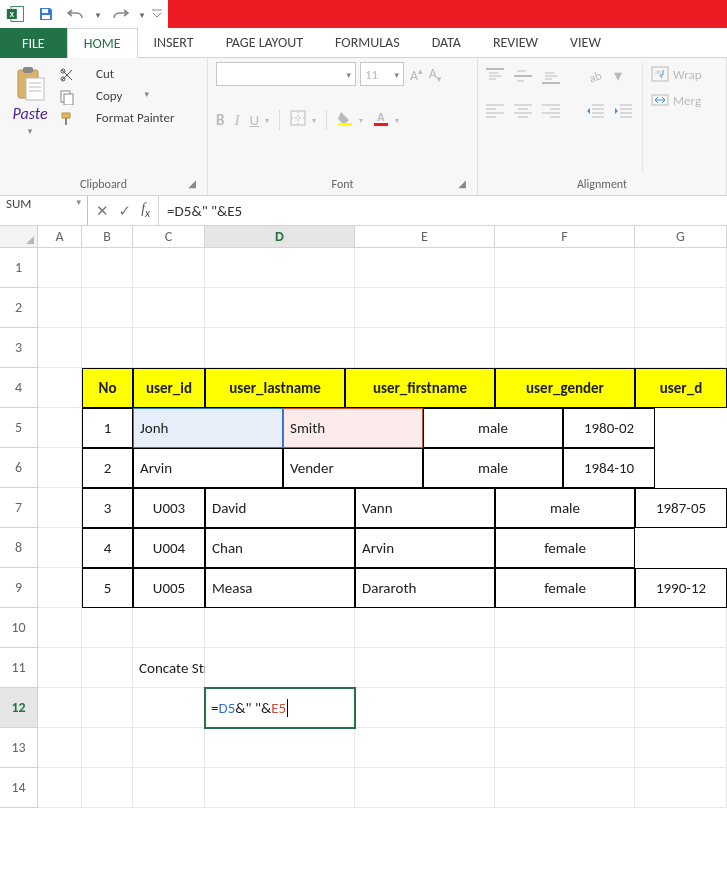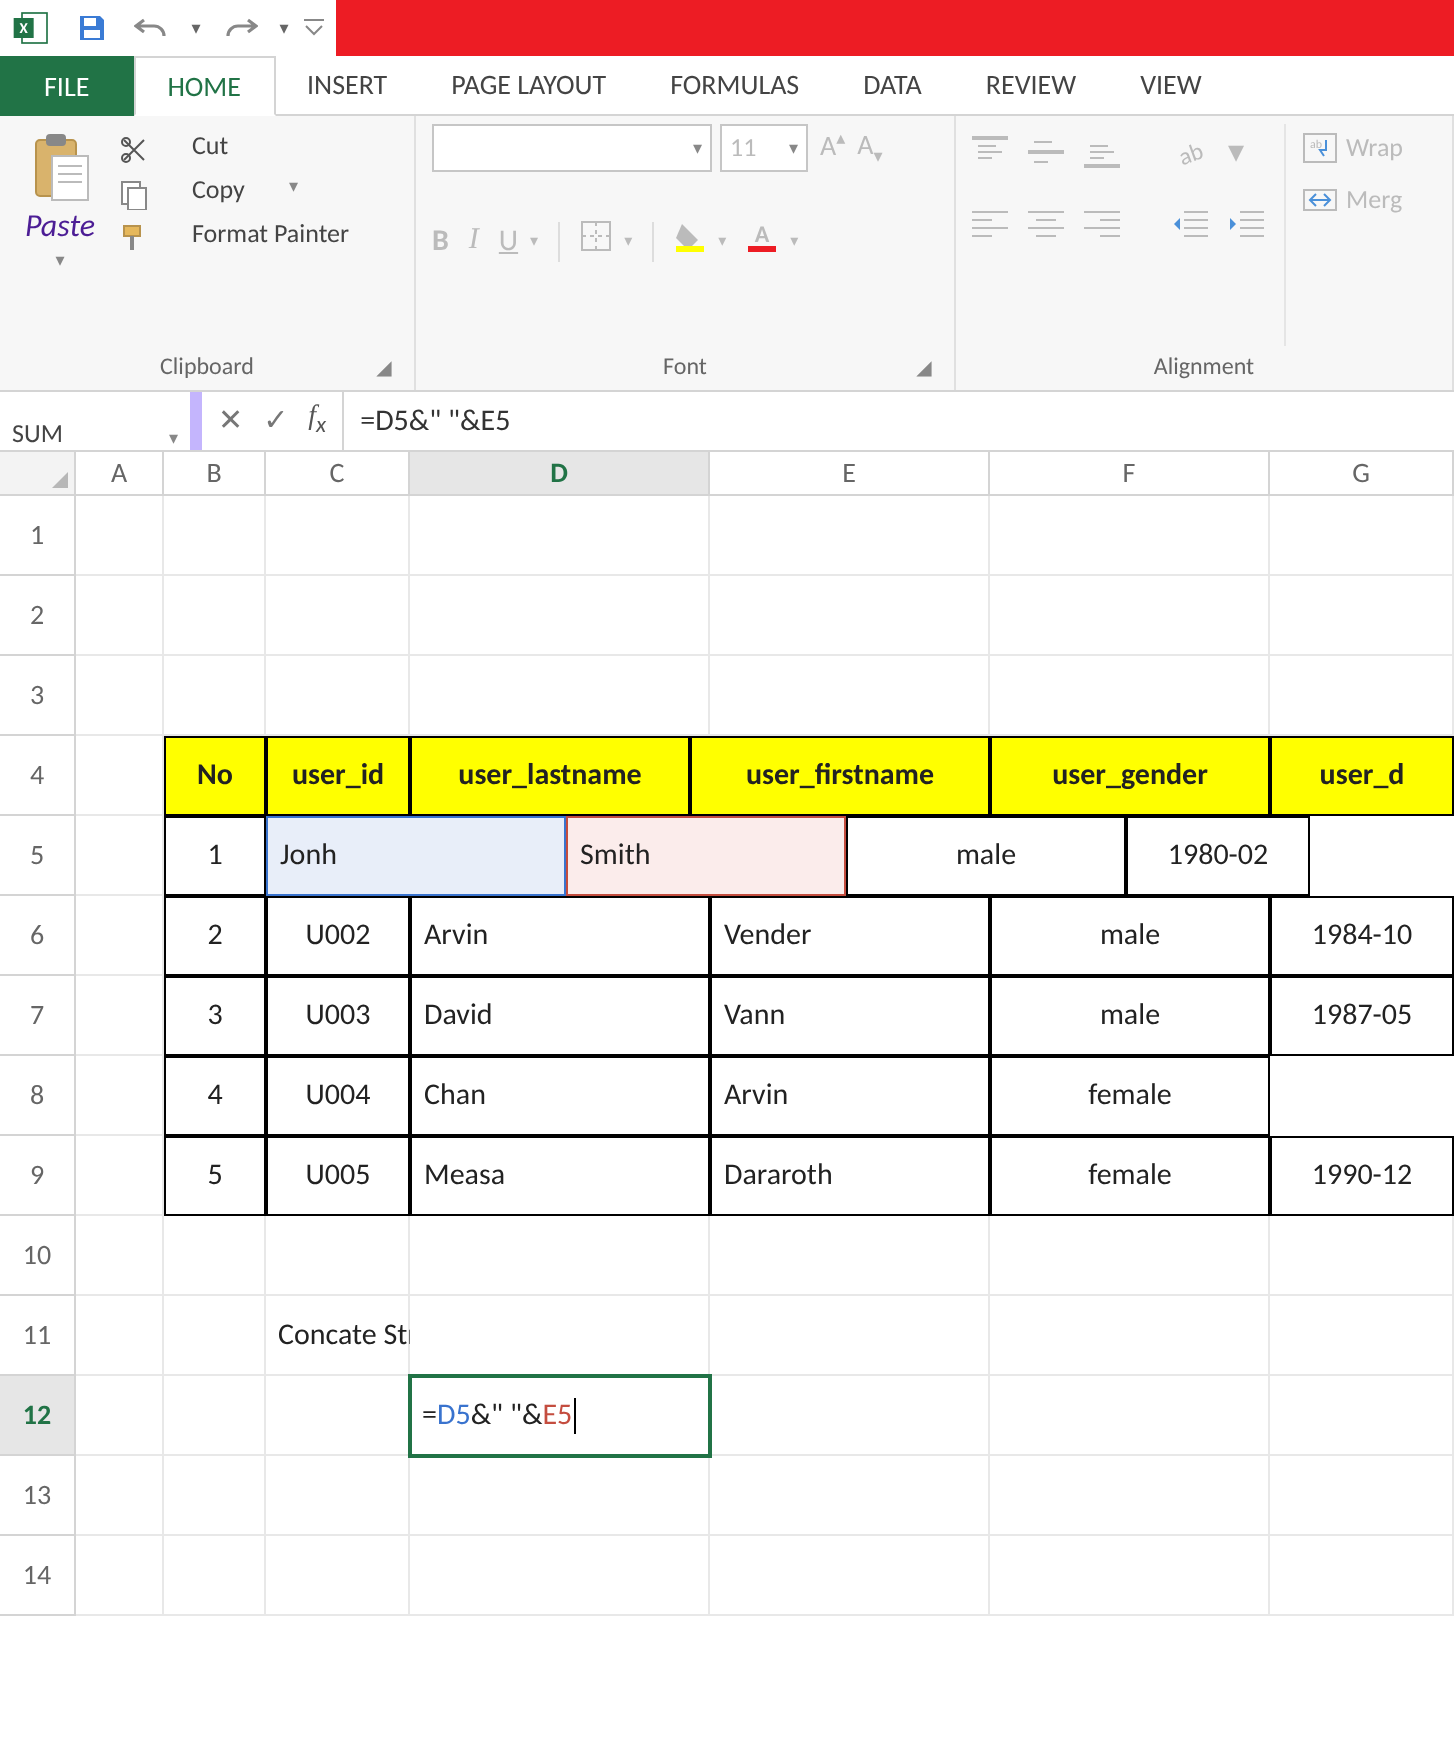--- a/index.html
+++ b/index.html
@@ -52,21 +52,21 @@
 
 .align-body { display:flex; flex-direction:column; gap:18px; padding-top:4px; }
 .align-row { display:flex; gap:10px; align-items:center; color:#bbb; }
 .align-row .ai { width:18px; height:16px; }
 .align-right-col { display:flex; flex-direction:column; gap:10px; padding-top:4px; padding-left:8px; border-left:1px solid #e5e5e5; margin-left:4px; }
 .align-right-item { display:flex; align-items:center; gap:4px; font-size:13px; color:#bbb; }
 .align-right-item .ic { width:18px; height:16px; }
 
 
 .fxbar { height:30px; border-bottom:1px solid #d4d4d4; display:flex; align-items:stretch; }
-.namebox { width:101px; border-right:6px solid #c4b5fd; display:flex; align-items:flex-end; padding:0 6px; font-size:13px; color:#444; }
+.namebox { width:88px; border-right:1px solid #c4b5fd; display:flex; align-items:flex-start; padding:0 6px; font-size:13px; color:#444; }
 .namebox .dd-arrow { font-size:9px; color:#888; }
 .fx-btns { display:flex; align-items:center; padding:0 8px; border-right:1px solid #d4d4d4; gap:10px; color:#777; }
 .fx-btns span { font-size:15px; }
 .fx-btns .fx { font-style:italic; font-family:Georgia,serif; font-size:14px; color:#555; }
 .formula-input { flex:1; display:flex; align-items:center; padding:0 8px; font-size:15px; color:#333; }
 
 
 .grid-area { position:relative; overflow:hidden; }
 .col-headers { display:flex; height:22px; border-bottom:1px solid #d4d4d4; background:#fff; }
 .corner { width:38px; border-right:1px solid #d4d4d4; background:#f3f3f3; position:relative; }
@@ -415,21 +415,20 @@
         <div class="cell cB tbl-cell center">1</div>
         <div class="cell cD tbl-cell ref-blue">Jonh</div>
         <div class="cell cE tbl-cell ref-red">Smith</div>
         <div class="cell cF tbl-cell center">male</div>
         <div class="cell cG tbl-cell center">1980-02</div>
       </div>
       <div class="row">
         <div class="rh">6</div>
         <div class="cell cA"></div>
         <div class="cell cB tbl-cell center">2</div>
-        <div class="cell cC tbl-cell center">U002</div>
         <div class="cell cD tbl-cell">Arvin</div>
         <div class="cell cE tbl-cell">Vender</div>
         <div class="cell cF tbl-cell center">male</div>
         <div class="cell cG tbl-cell center">1984-10</div>
       </div>
       <div class="row">
         <div class="rh">7</div>
         <div class="cell cA"></div>
         <div class="cell cB tbl-cell center">3</div>
         <div class="cell cC tbl-cell center">U003</div>

